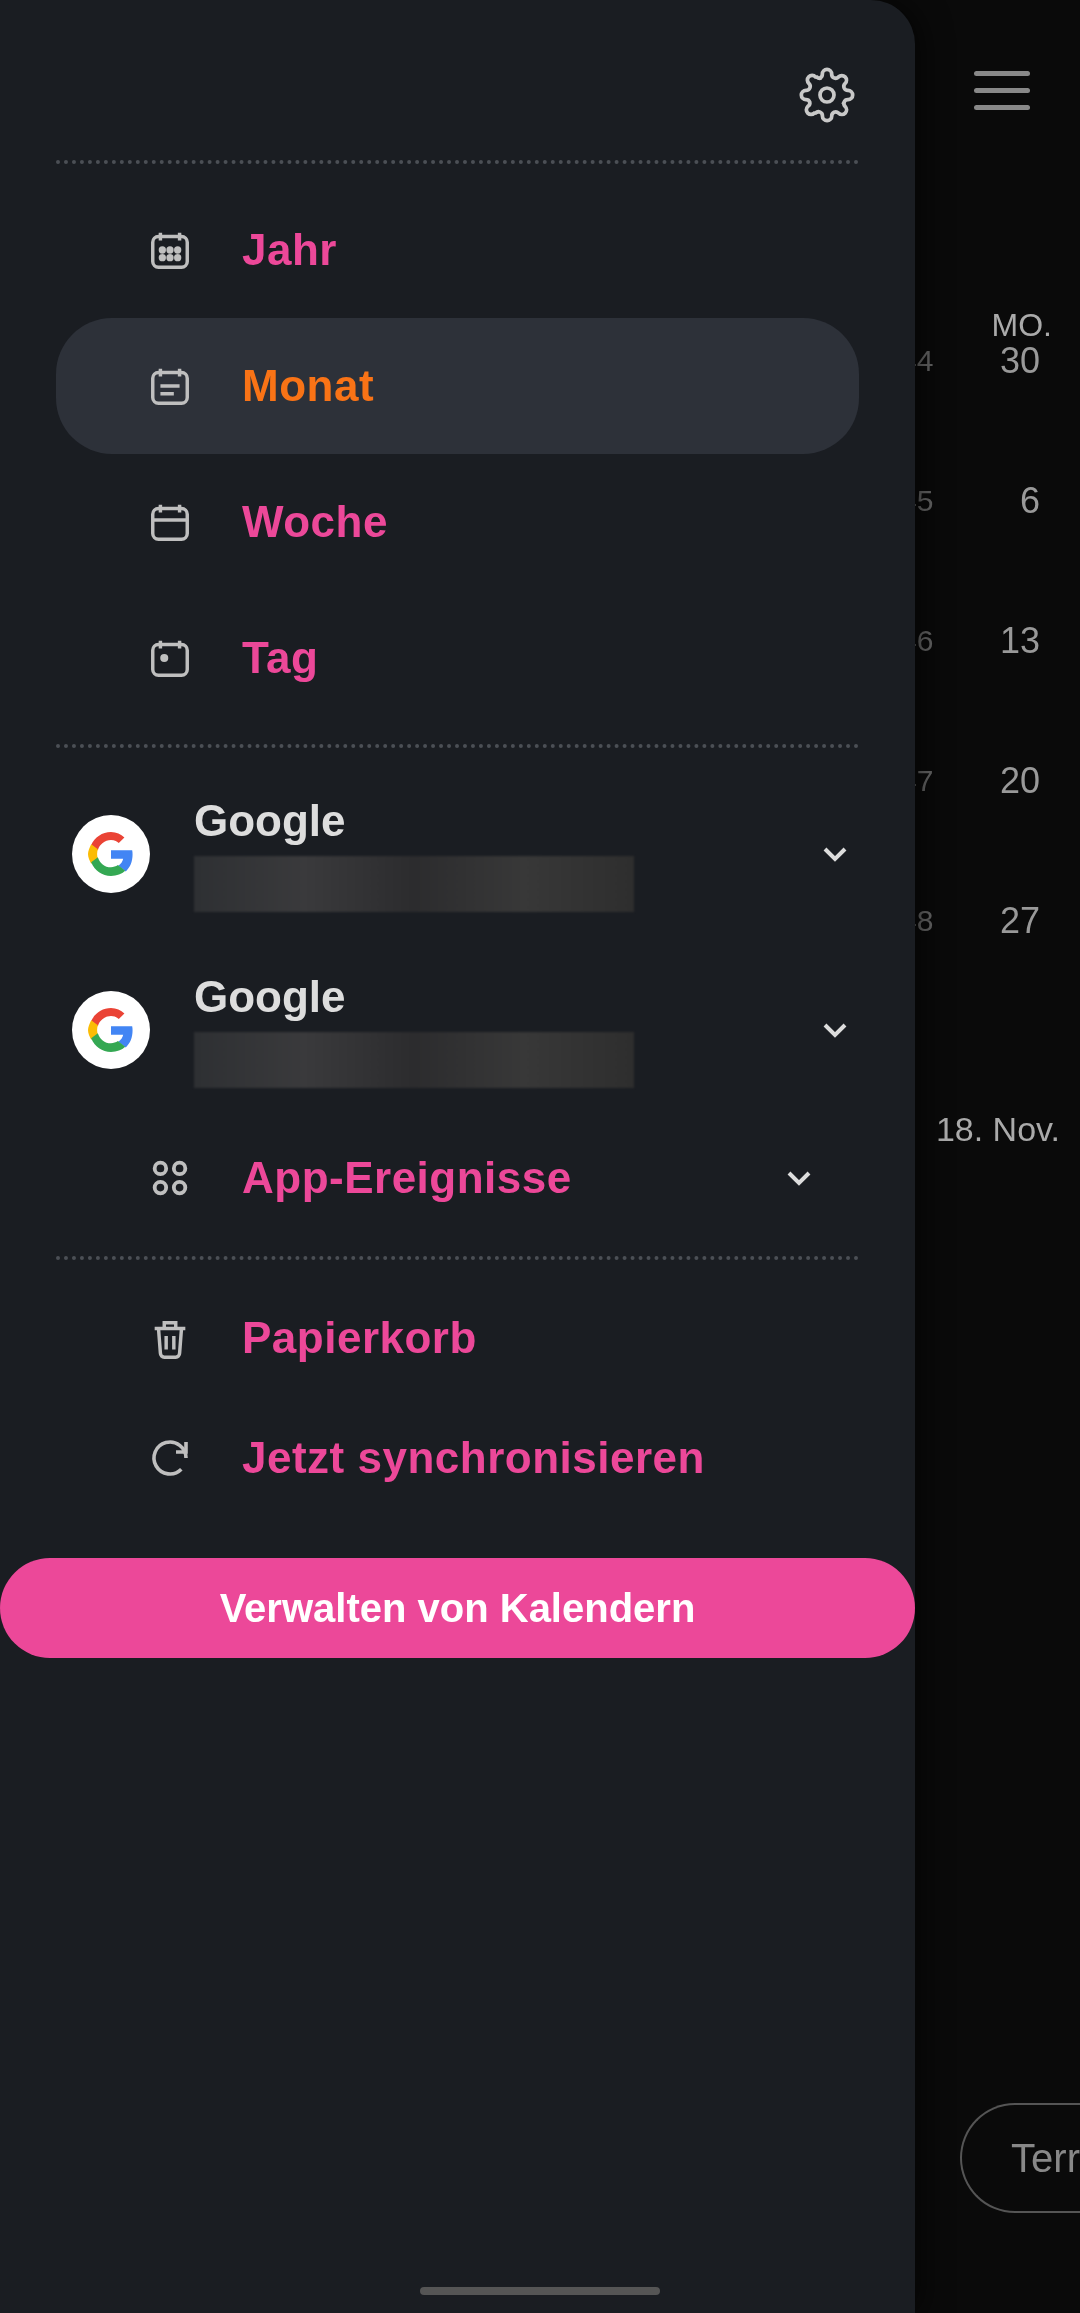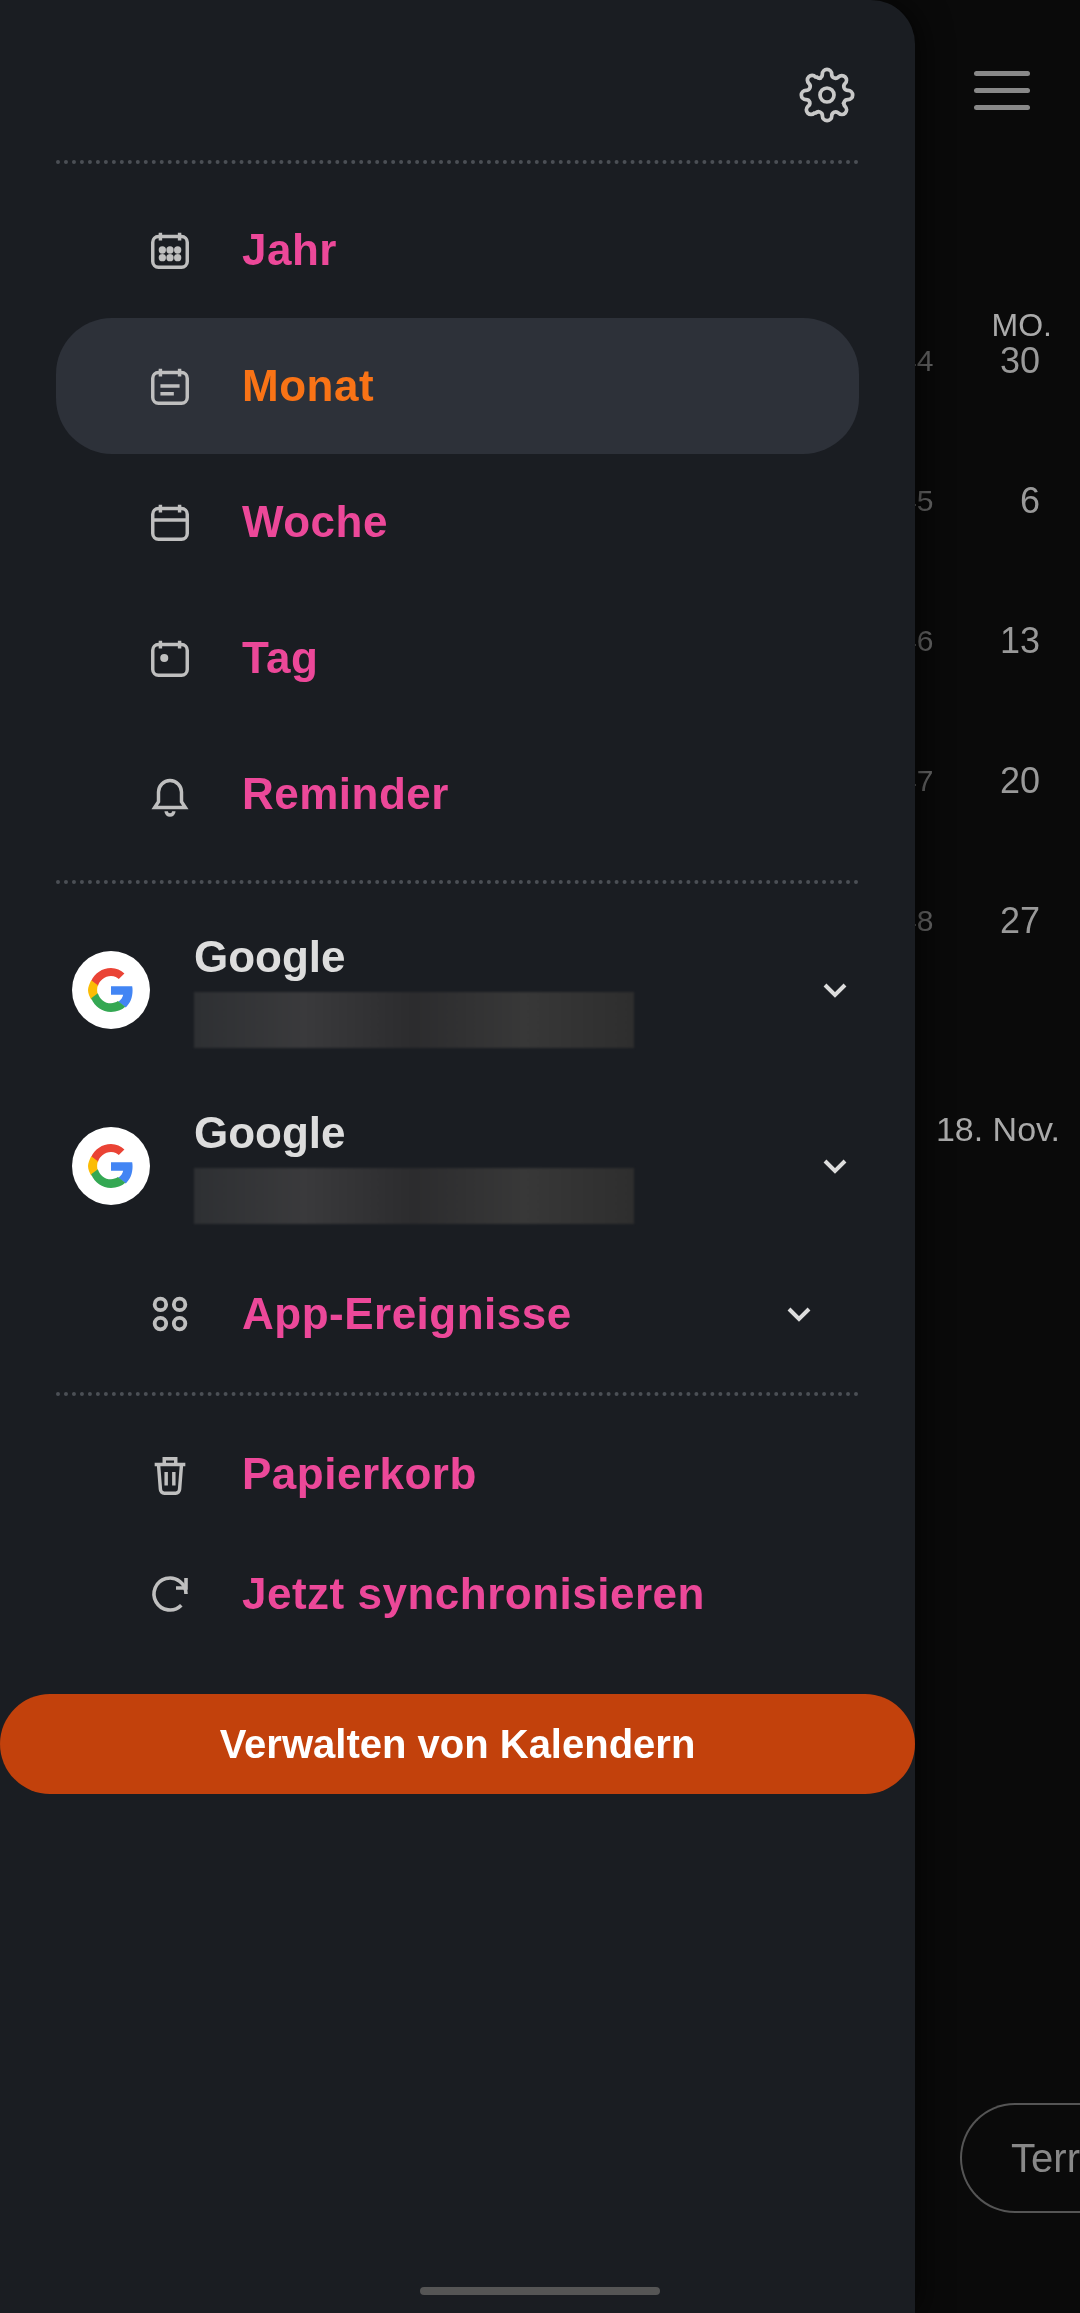--- a/index.html
+++ b/index.html
@@ -116,21 +116,21 @@
   .cal-svg { width:46px; height:46px; color:#bfbfbf; }
   .bell-svg { width:46px; height:46px; color:#bfbfbf; }
   .trash-svg { width:46px; height:46px; color:#bfbfbf; }
   .sync-svg  { width:48px; height:48px; color:#bfbfbf; }
   .apps-svg  { width:46px; height:46px; color:#bfbfbf; }
 
   .manage-btn {
     margin:40px auto 0;
     height:100px;
     padding:0 60px;
-    background:#c2410c;
+    background:#ec4899;
     border-radius:50px;
     display:flex; align-items:center; justify-content:center;
     font-size:40px; font-weight:700; color:#fff;
   }
 
   .home-ind {
     position:absolute; bottom:18px; left:50%; transform:translateX(-50%);
     width:240px; height:8px; background:#555; border-radius:4px;
   }
 </style>
@@ -228,29 +228,20 @@
       <span class="icon-slot">
         <svg class="cal-svg" viewBox="0 0 24 24" fill="none" stroke="currentColor" stroke-width="1.8">
           <rect x="3" y="5" width="18" height="16" rx="3"></rect>
           <path d="M7 3v4M17 3v4"></path>
           <circle cx="9" cy="12" r="1.2" fill="currentColor"></circle>
         </svg>
       </span>
       <span class="lbl">Tag</span>
     </div>
 
-    <div class="row">
-      <span class="icon-slot">
-        <svg class="bell-svg" viewBox="0 0 24 24" fill="none" stroke="currentColor" stroke-width="1.8">
-          <path d="M18 16v-5a6 6 0 10-12 0v5l-2 3h16l-2-3z"></path>
-          <path d="M10 21a2 2 0 004 0"></path>
-        </svg>
-      </span>
-      <span class="lbl">Reminder</span>
-    </div>
   </div>
 
   <div class="dotted"></div>
 
   <div class="section">
 
     <div class="acct-row">
       <div class="acct-avatar">
         <svg viewBox="0 0 48 48" width="46" height="46">
           <path fill="#EA4335" d="M24 9.5c3.9 0 6.6 1.7 8.1 3.1l5.9-5.9C34.3 3.2 29.7 1 24 1 14.8 1 6.9 6.6 3.3 14.7l7 5.4C12 14 17.5 9.5 24 9.5z"></path>

